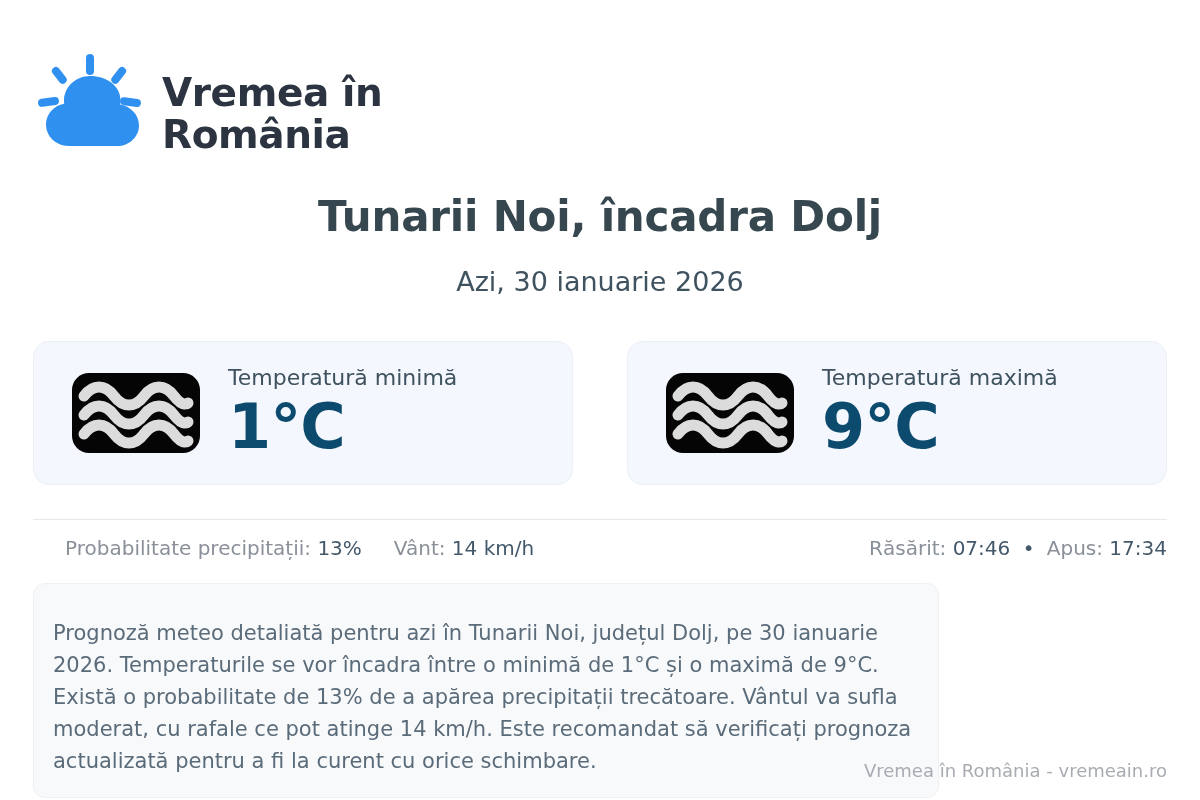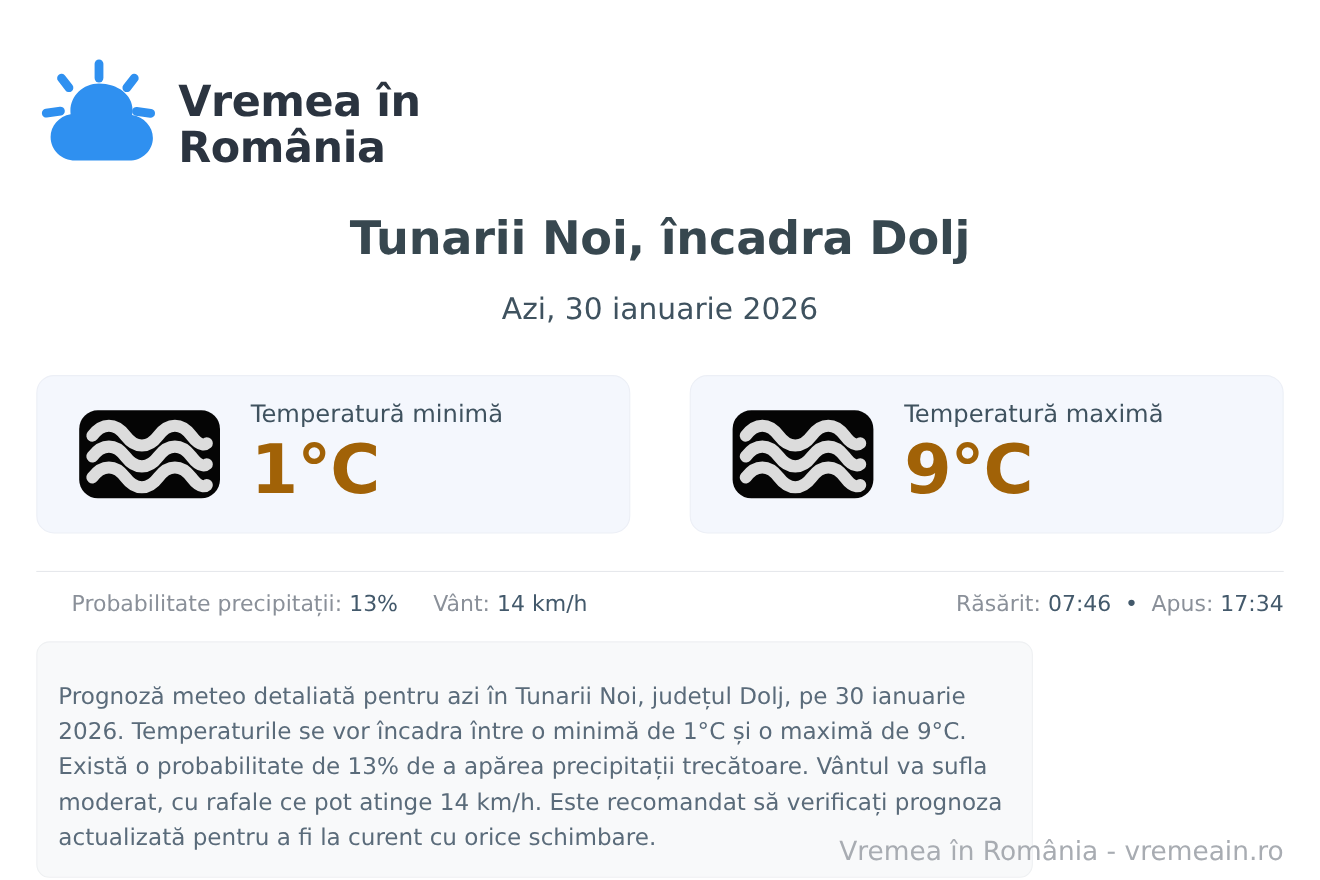--- a/index.html
+++ b/index.html
@@ -97,21 +97,21 @@
   .temp-label {
     font-size: 22px;
     font-weight: 400;
     color: #3f525f;
     line-height: 1.1;
     margin-bottom: 2px;
   }
   .temp-value {
     font-size: 62px;
     font-weight: 700;
-    color: #a16207;
+    color: #0c4a6e;
     line-height: 1.12;
     letter-spacing: -1px;
   }
 
   
   .divider {
     position: absolute;
     left: 33px;
     top: 519px;
     width: 1134px;
@@ -155,21 +155,21 @@
     font-size: 21px;
     line-height: 32px;
     color: #5a6b7a;
   }
 
   
   .footer {
     position: absolute;
     right: 33px;
     top: 760px;
-    font-size: 24px;
+    font-size: 18px;
     color: #a8acb2;
     text-align: left;
   }
 </style>
 </head>
 <body>
 
 <div class="page">
 
   <div class="brand">

